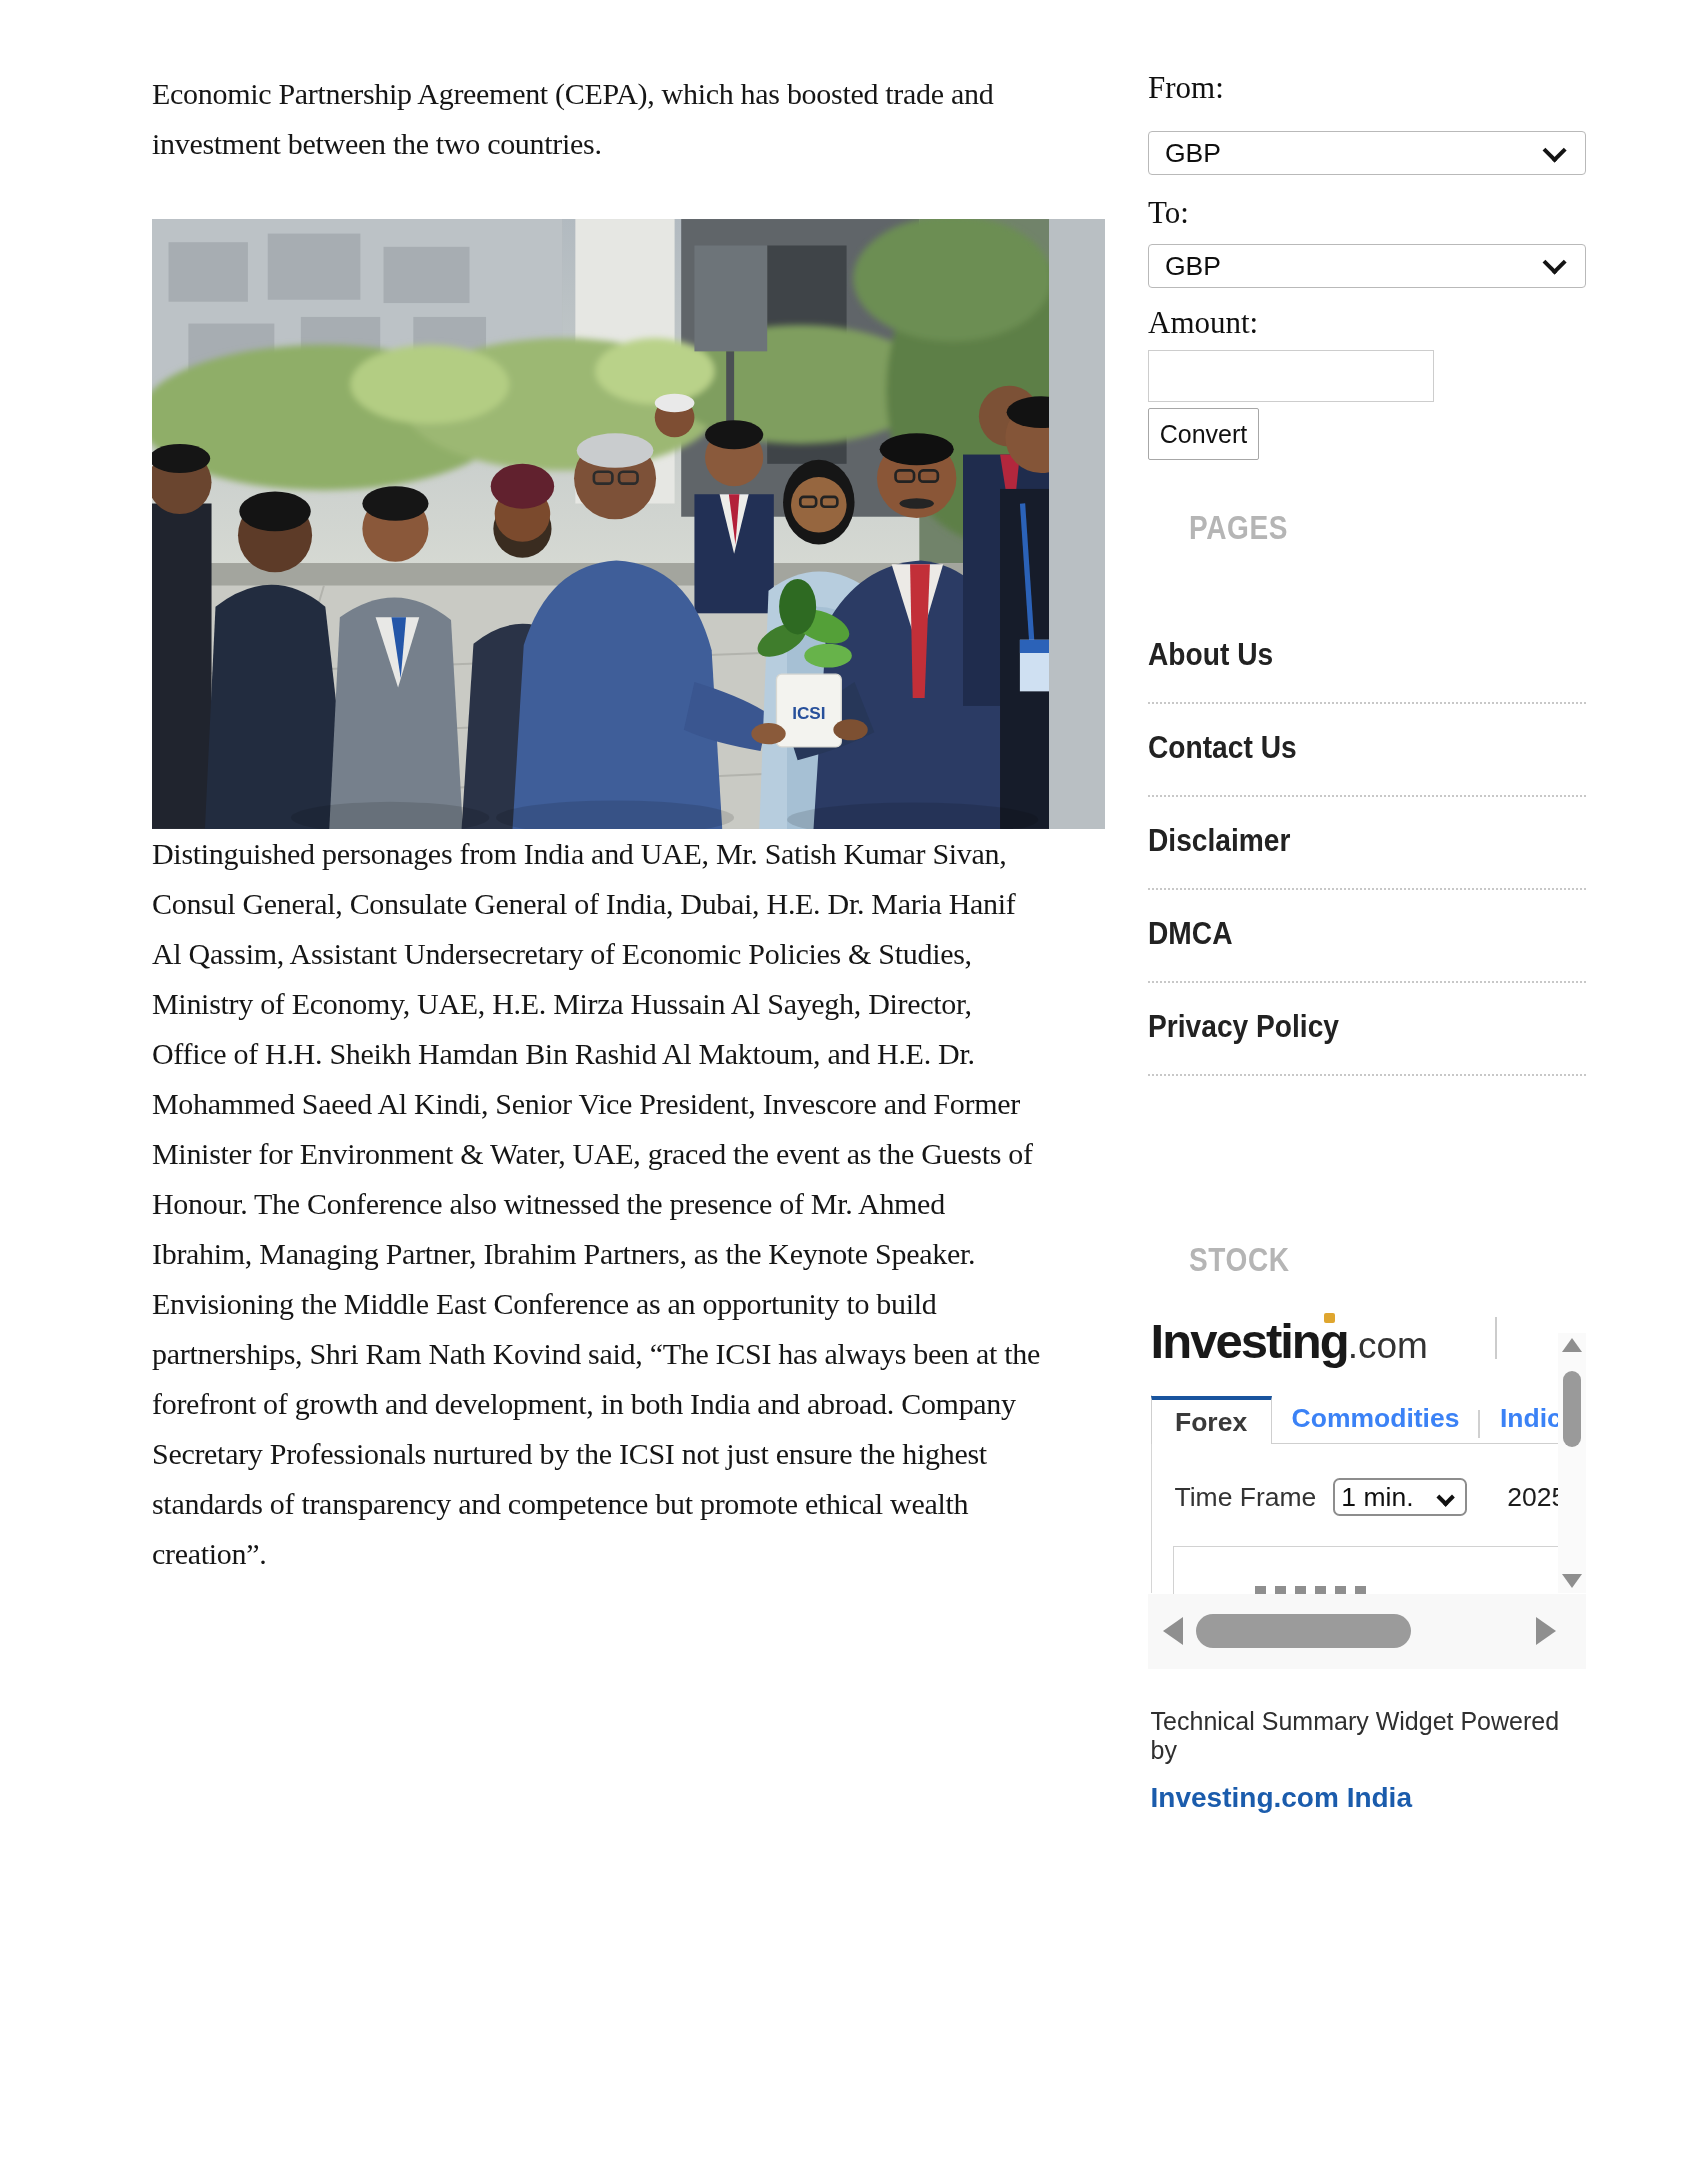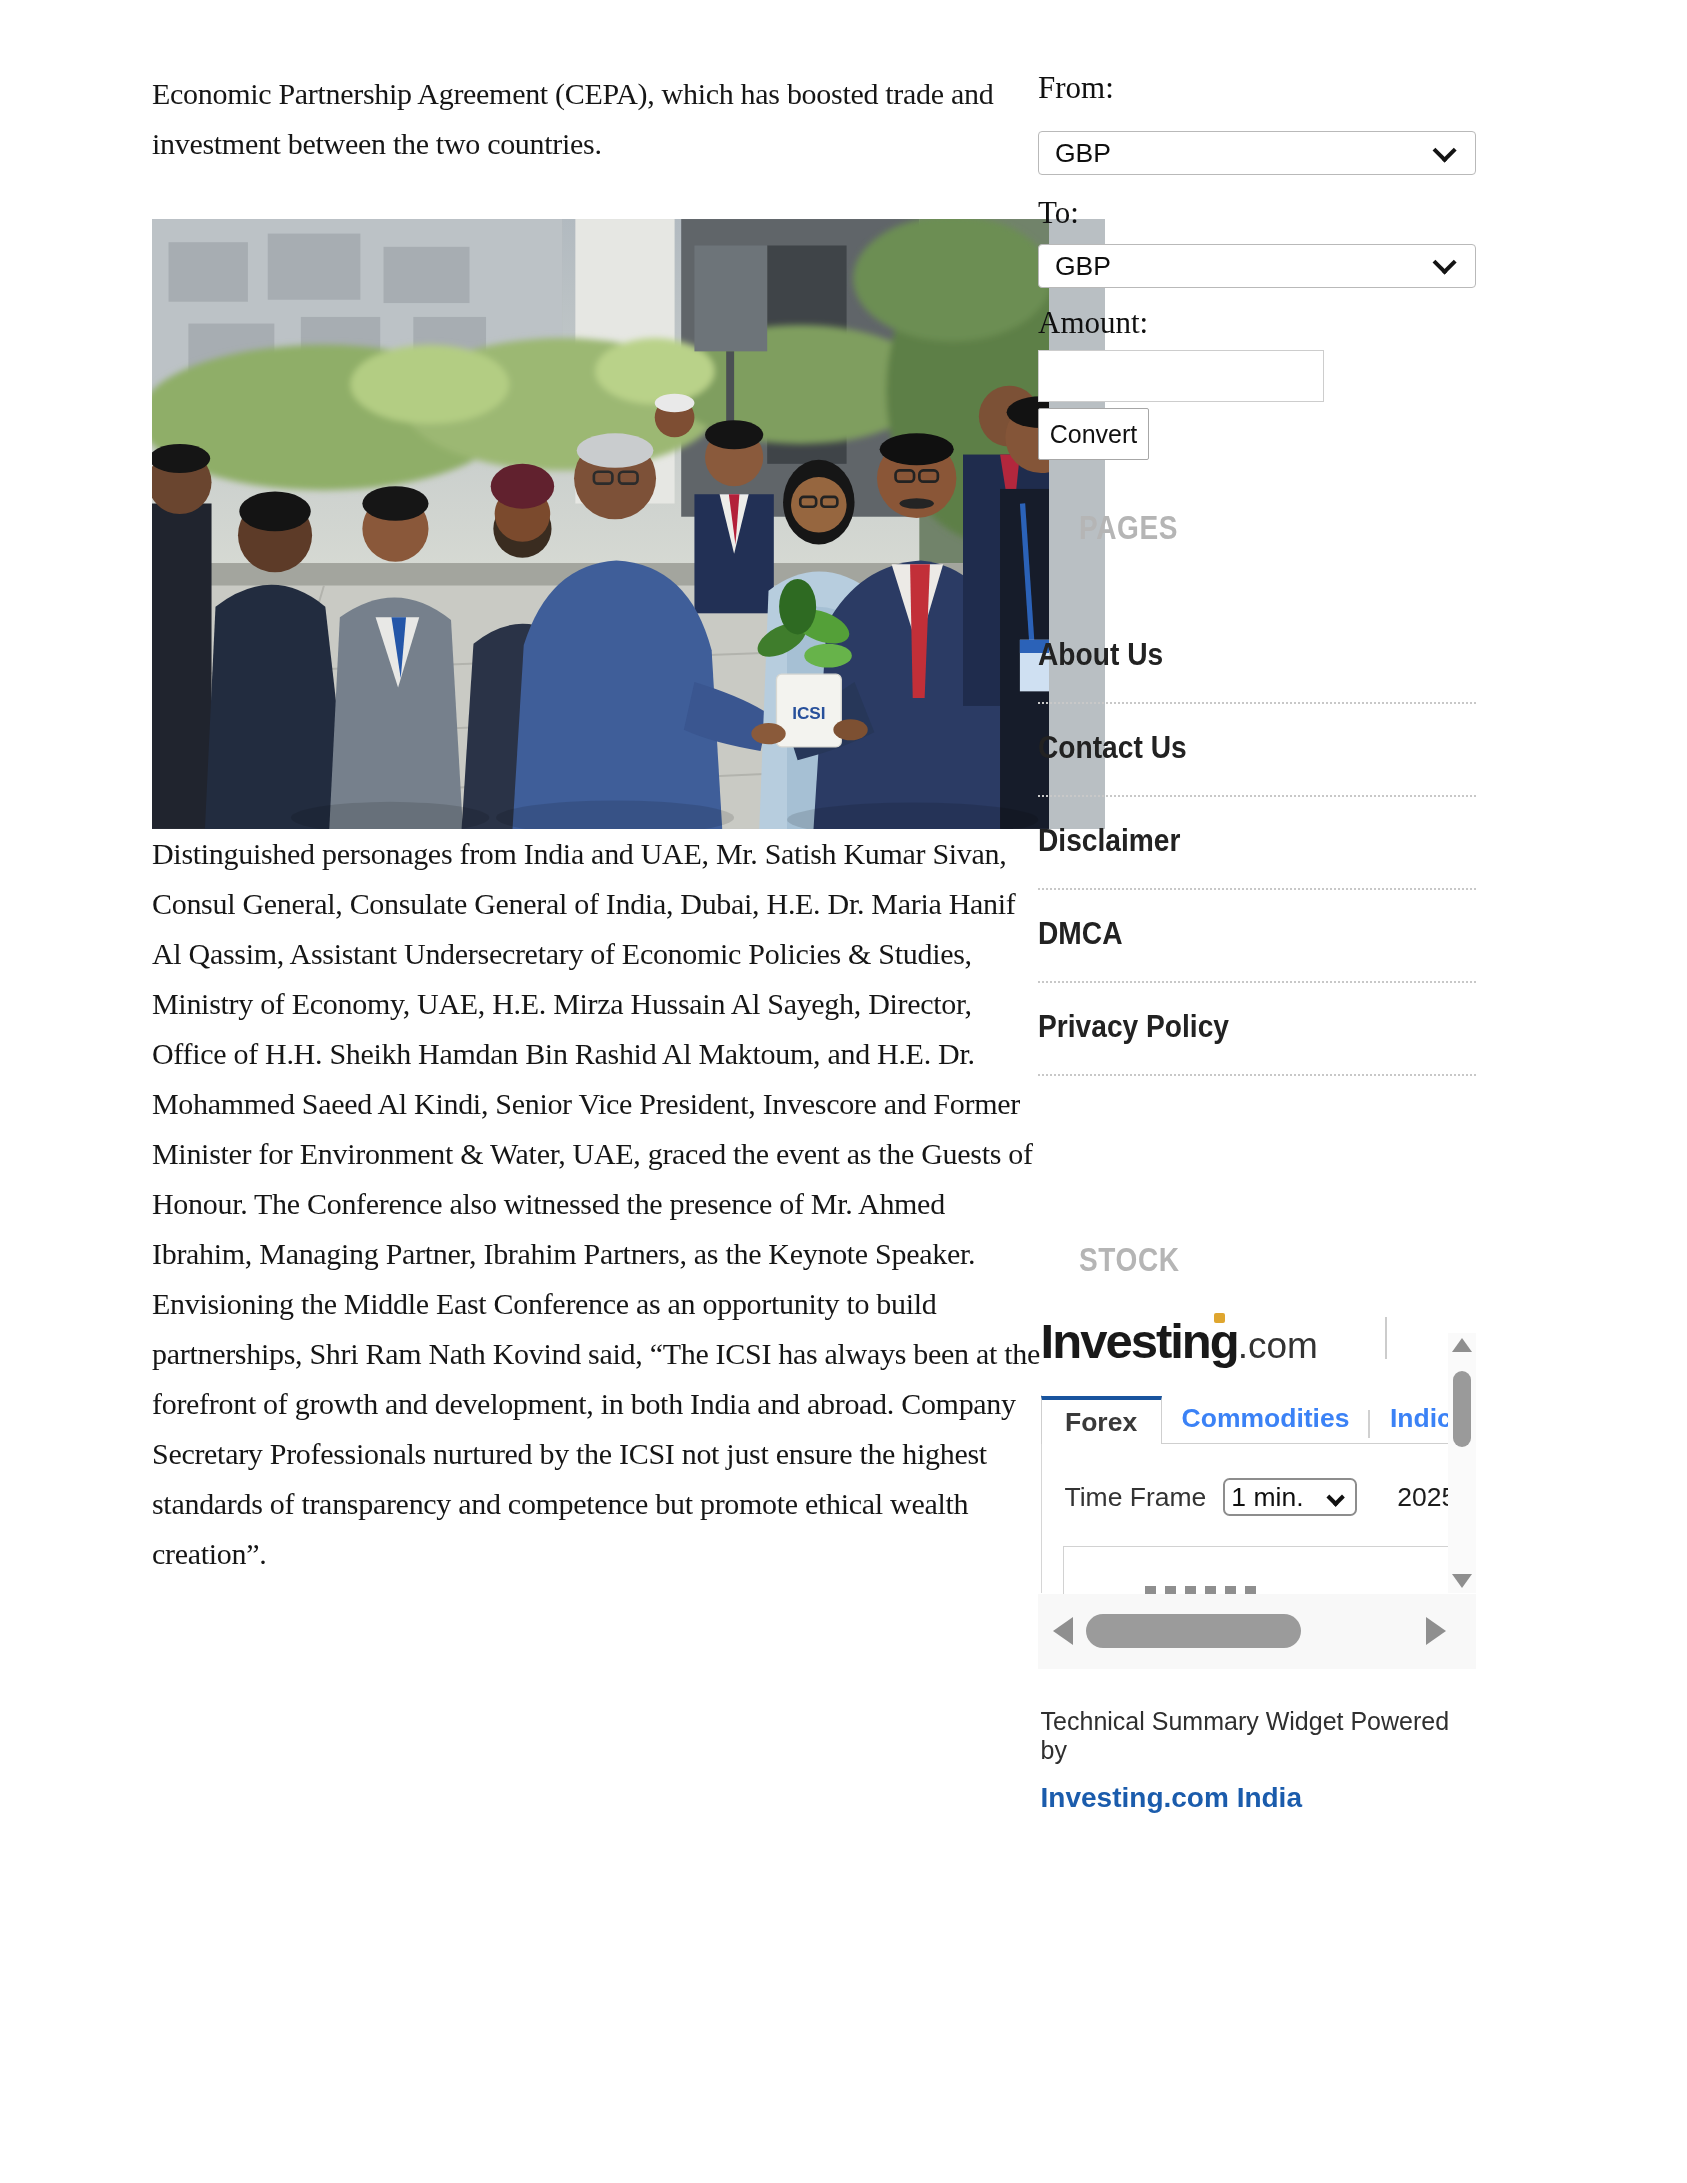--- a/index.html
+++ b/index.html
@@ -8,21 +8,21 @@
 
   
   .main{position:absolute;left:152px;top:69px;width:897px;}
   .main p{margin:0;font-size:30px;line-height:50px;color:#161616;letter-spacing:-0.3px;}
   .photo{margin-top:50px;width:953px;height:610px;overflow:hidden;background:#b9bfc3;}
   .photo svg{display:block;}
   .para1{margin-top:50px;}
   .para2{margin-top:33px;}
 
   
-  .sidebar{position:absolute;left:1038px;top:69px;width:438px;}
+  .sidebar{position:absolute;left:1148px;top:69px;width:438px;}
   .sb-label{font-size:31px;line-height:38px;color:#101010;}
   .lbl-to{margin-top:18.5px;}
   .lbl-amount{margin-top:16px;}
   .select-wrap{position:relative;margin-top:24px;}
   .select-wrap.second{margin-top:12px;}
   select.cur{width:100%;height:44px;appearance:none;-webkit-appearance:none;-moz-appearance:none;
     border:1.3px solid #b9b9b9;border-radius:4px;background:#fff;
     font:400 26.5px "Liberation Sans",sans-serif;color:#0f0f0f;padding:0 16px;box-sizing:border-box;}
   .chev{position:absolute;right:22.5px;top:10.6px;width:13.2px;height:13.2px;
     border-right:4.6px solid #141414;border-bottom:4.6px solid #141414;transform:rotate(45deg);pointer-events:none;}

